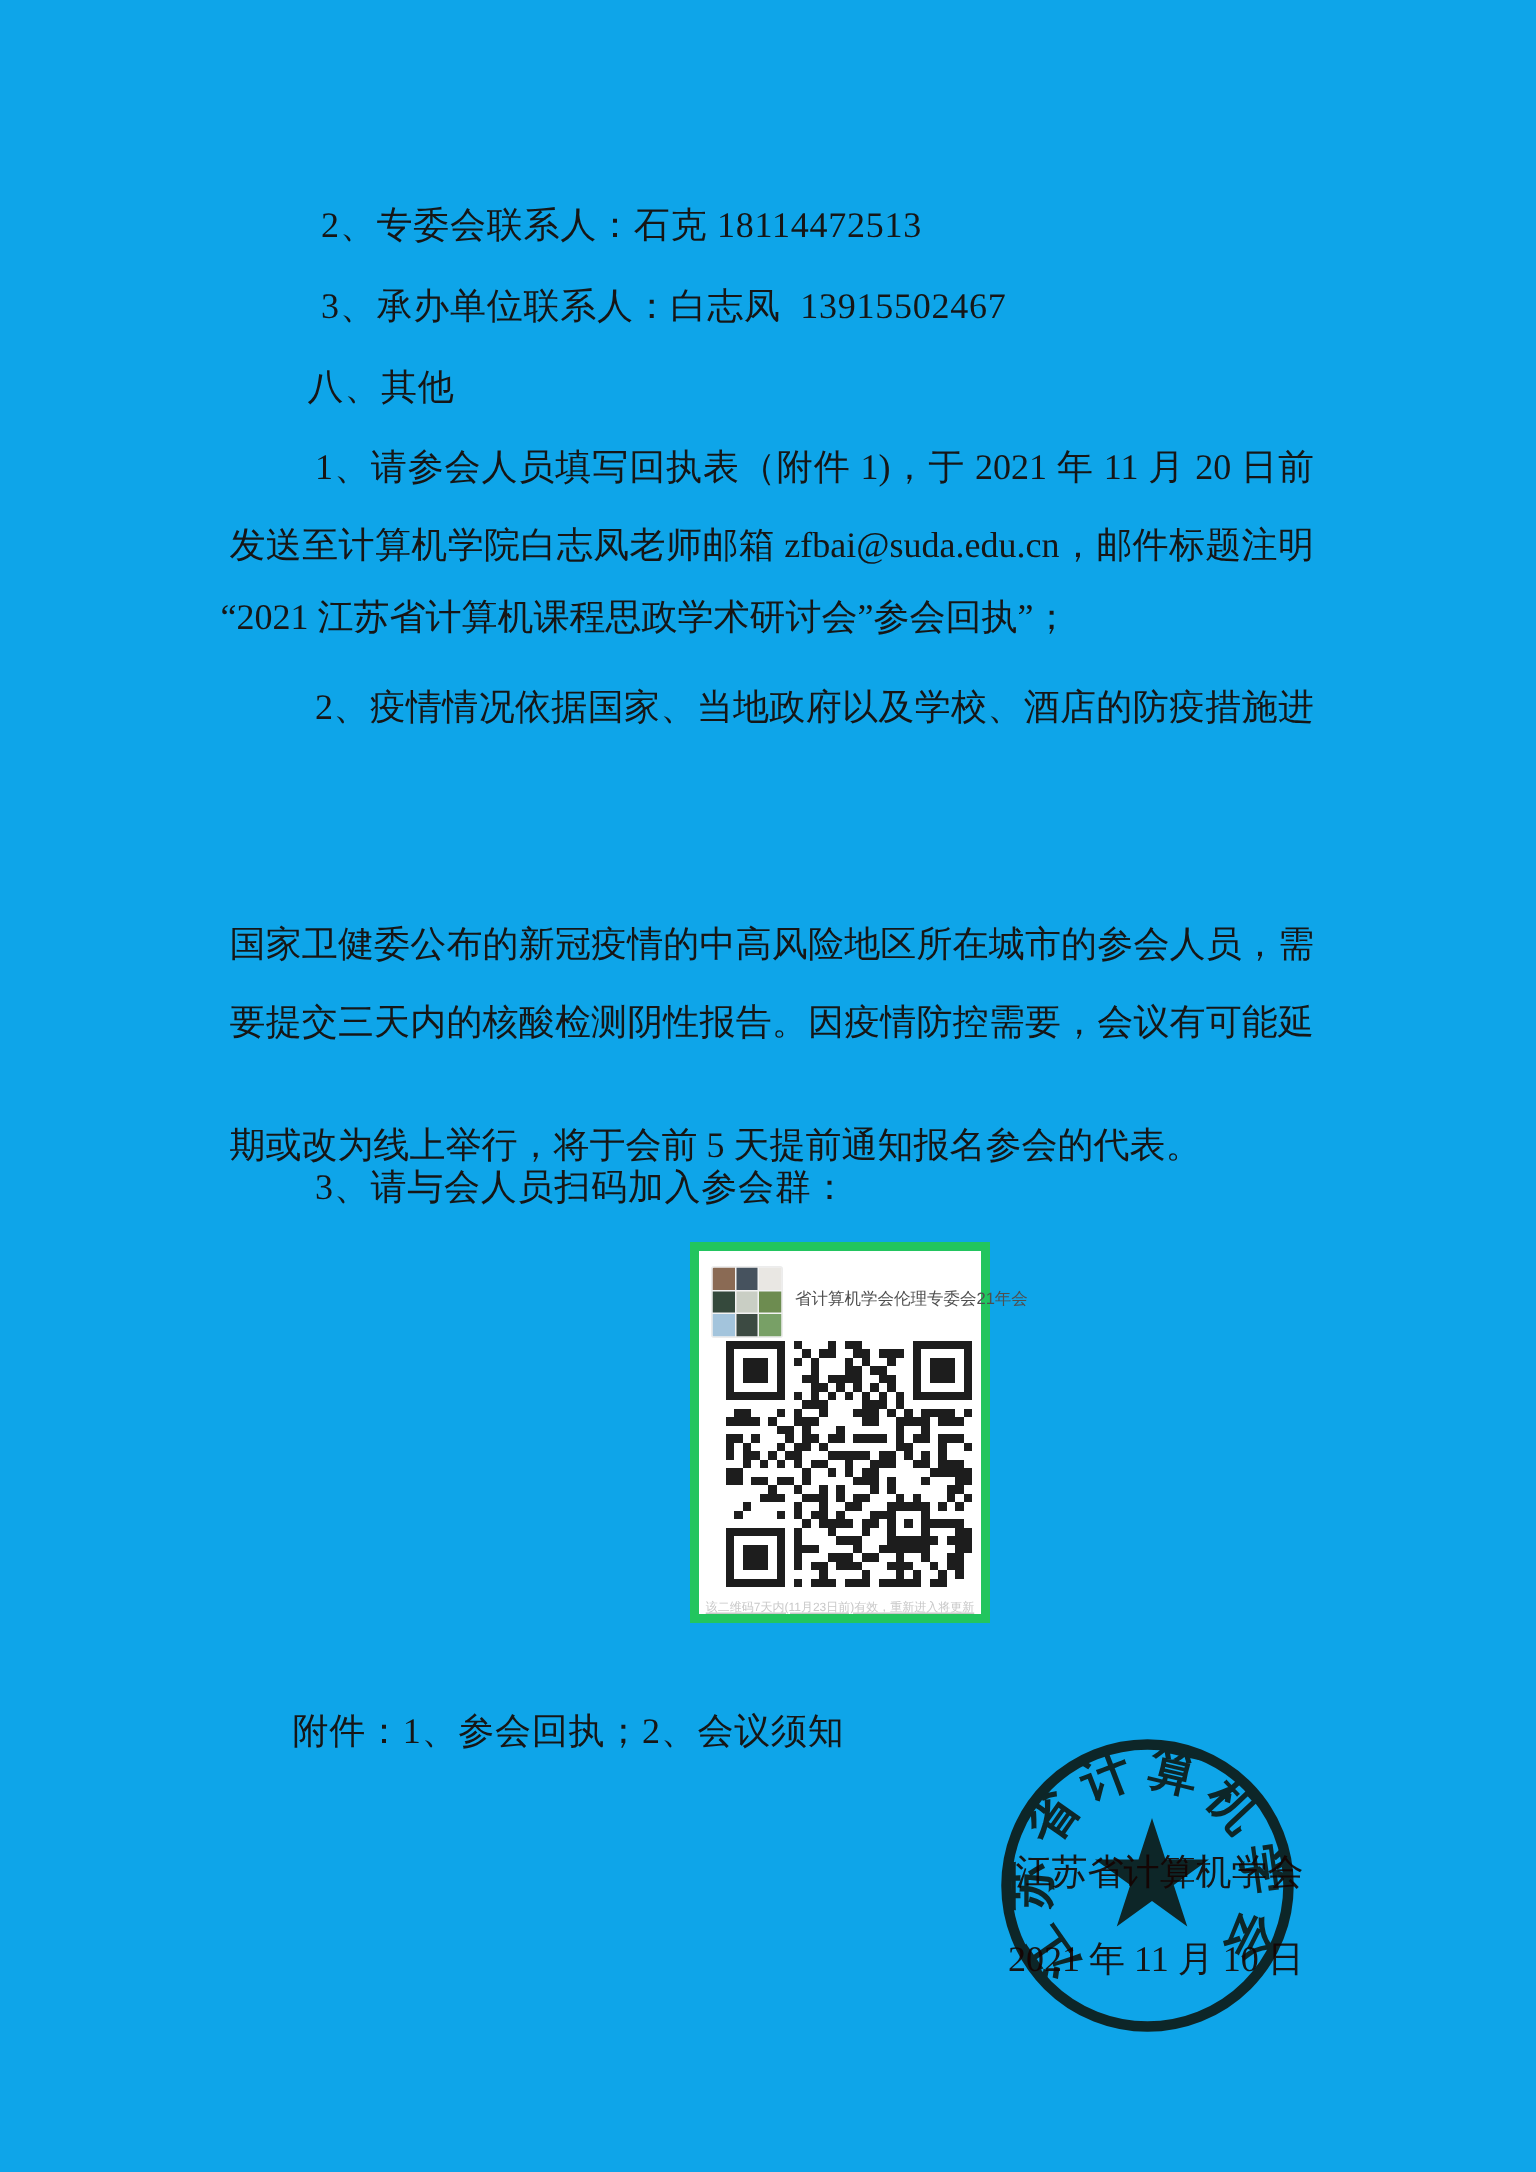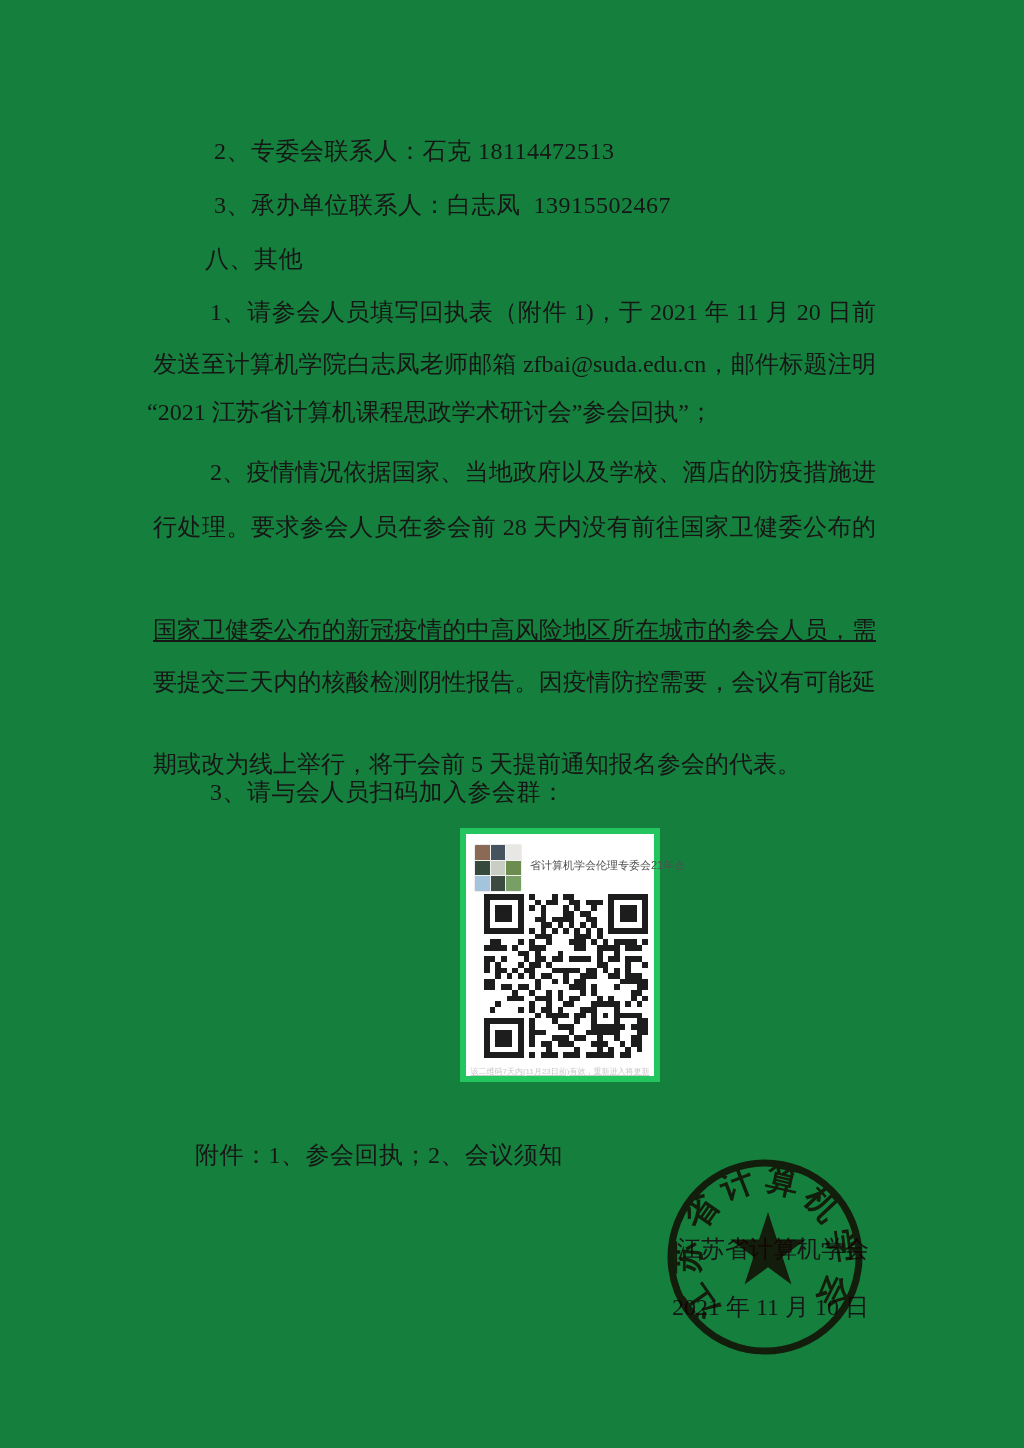--- a/index.html
+++ b/index.html
@@ -1,19 +1,19 @@
 <!DOCTYPE html>
 <html><head>
 <meta charset="utf-8">
 <style>
   html,body{margin:0;padding:0;background:#e9e9e9;}
   .page{
     position:relative;
     width:1024px;height:1448px;
-    background:#15803d;
+    background:#0ea5e9;
     overflow:hidden;
     font-family:"Liberation Serif","DejaVu Serif",serif;
     color:#161616;
   }
   .line{
     position:absolute;
     font-size:24px;
     line-height:30px;
     white-space:pre;
     letter-spacing:0.5px;
@@ -83,22 +83,21 @@
 
   <div class="line" style="top:136px;left:214px;">2、专委会联系人：石克 18114472513</div>
   <div class="line" style="top:190px;left:214px;">3、承办单位联系人：白志凤  13915502467</div>
   <div class="line" style="top:244px;left:205px;">八、其他</div>
 
   <div class="line fill ind" style="top:297px;">1、请参会人员填写回执表（附件 1)，于 2021 年 11 月 20 日前</div>
   <div class="line fill" style="top:349px;">发送至计算机学院白志凤老师邮箱 zfbai@suda.edu.cn，邮件标题注明</div>
   <div class="line" style="top:397px;left:147px;letter-spacing:0;">“2021 江苏省计算机课程思政学术研讨会”参会回执”；</div>
 
   <div class="line fill ind" style="top:457px;">2、疫情情况依据国家、当地政府以及学校、酒店的防疫措施进</div>
-  <div class="line fill" style="top:512px;">行处理。要求参会人员在参会前 28 天内没有前往国家卫健委公布的</div>
-  <div class="line fill" style="top:615px;text-decoration:underline;">国家卫健委公布的新冠疫情的中高风险地区所在城市的参会人员，需</div>
+  <div class="line fill" style="top:615px;">国家卫健委公布的新冠疫情的中高风险地区所在城市的参会人员，需</div>
   <div class="line fill" style="top:667px;">要提交三天内的核酸检测阴性报告。因疫情防控需要，会议有可能延</div>
   <div class="line" style="top:722px;left:153px;letter-spacing:0;margin-top:27px;">期或改为线上举行，将于会前 5 天提前通知报名参会的代表。</div>
 
   <div class="line" style="top:777px;left:210px;">3、请与会人员扫码加入参会群：</div>
 
   <div class="qr-card">
     <div class="qr-avatar" id="avatar">
         <div style="background: rgb(138, 106, 84);"></div>
         <div style="background: rgb(70, 82, 94);"></div>
         <div style="background: rgb(233, 231, 227);"></div>

